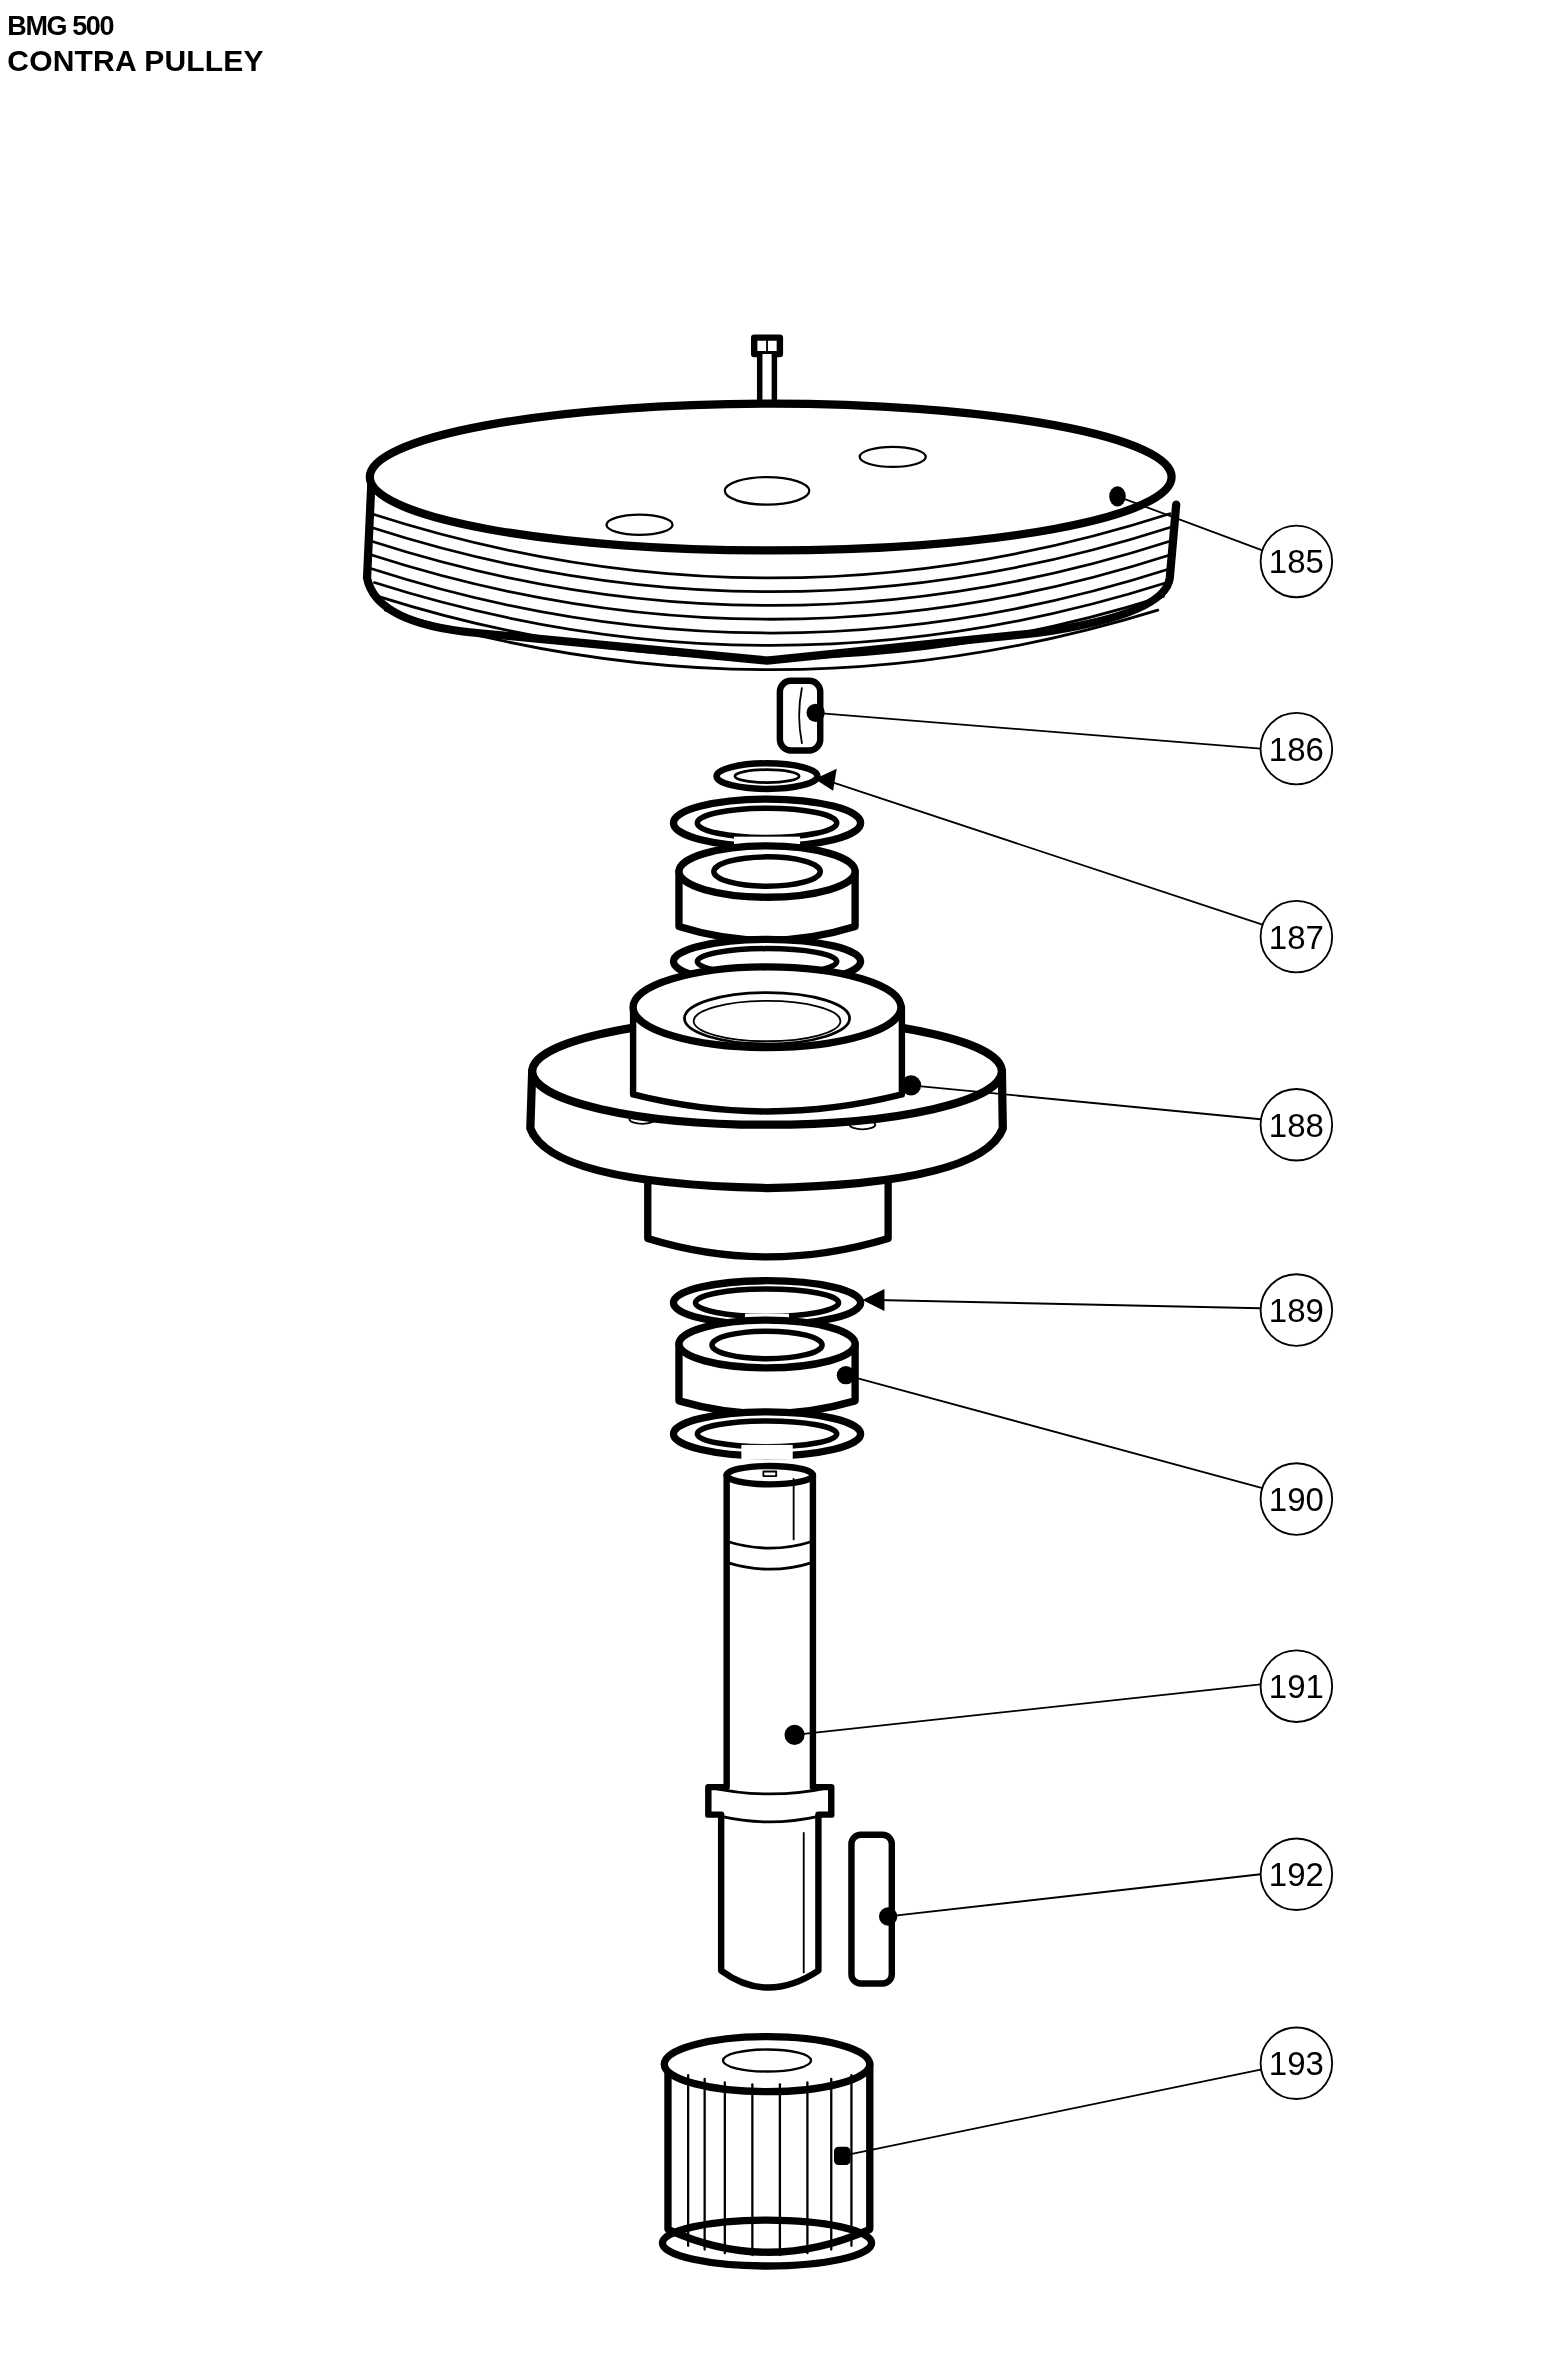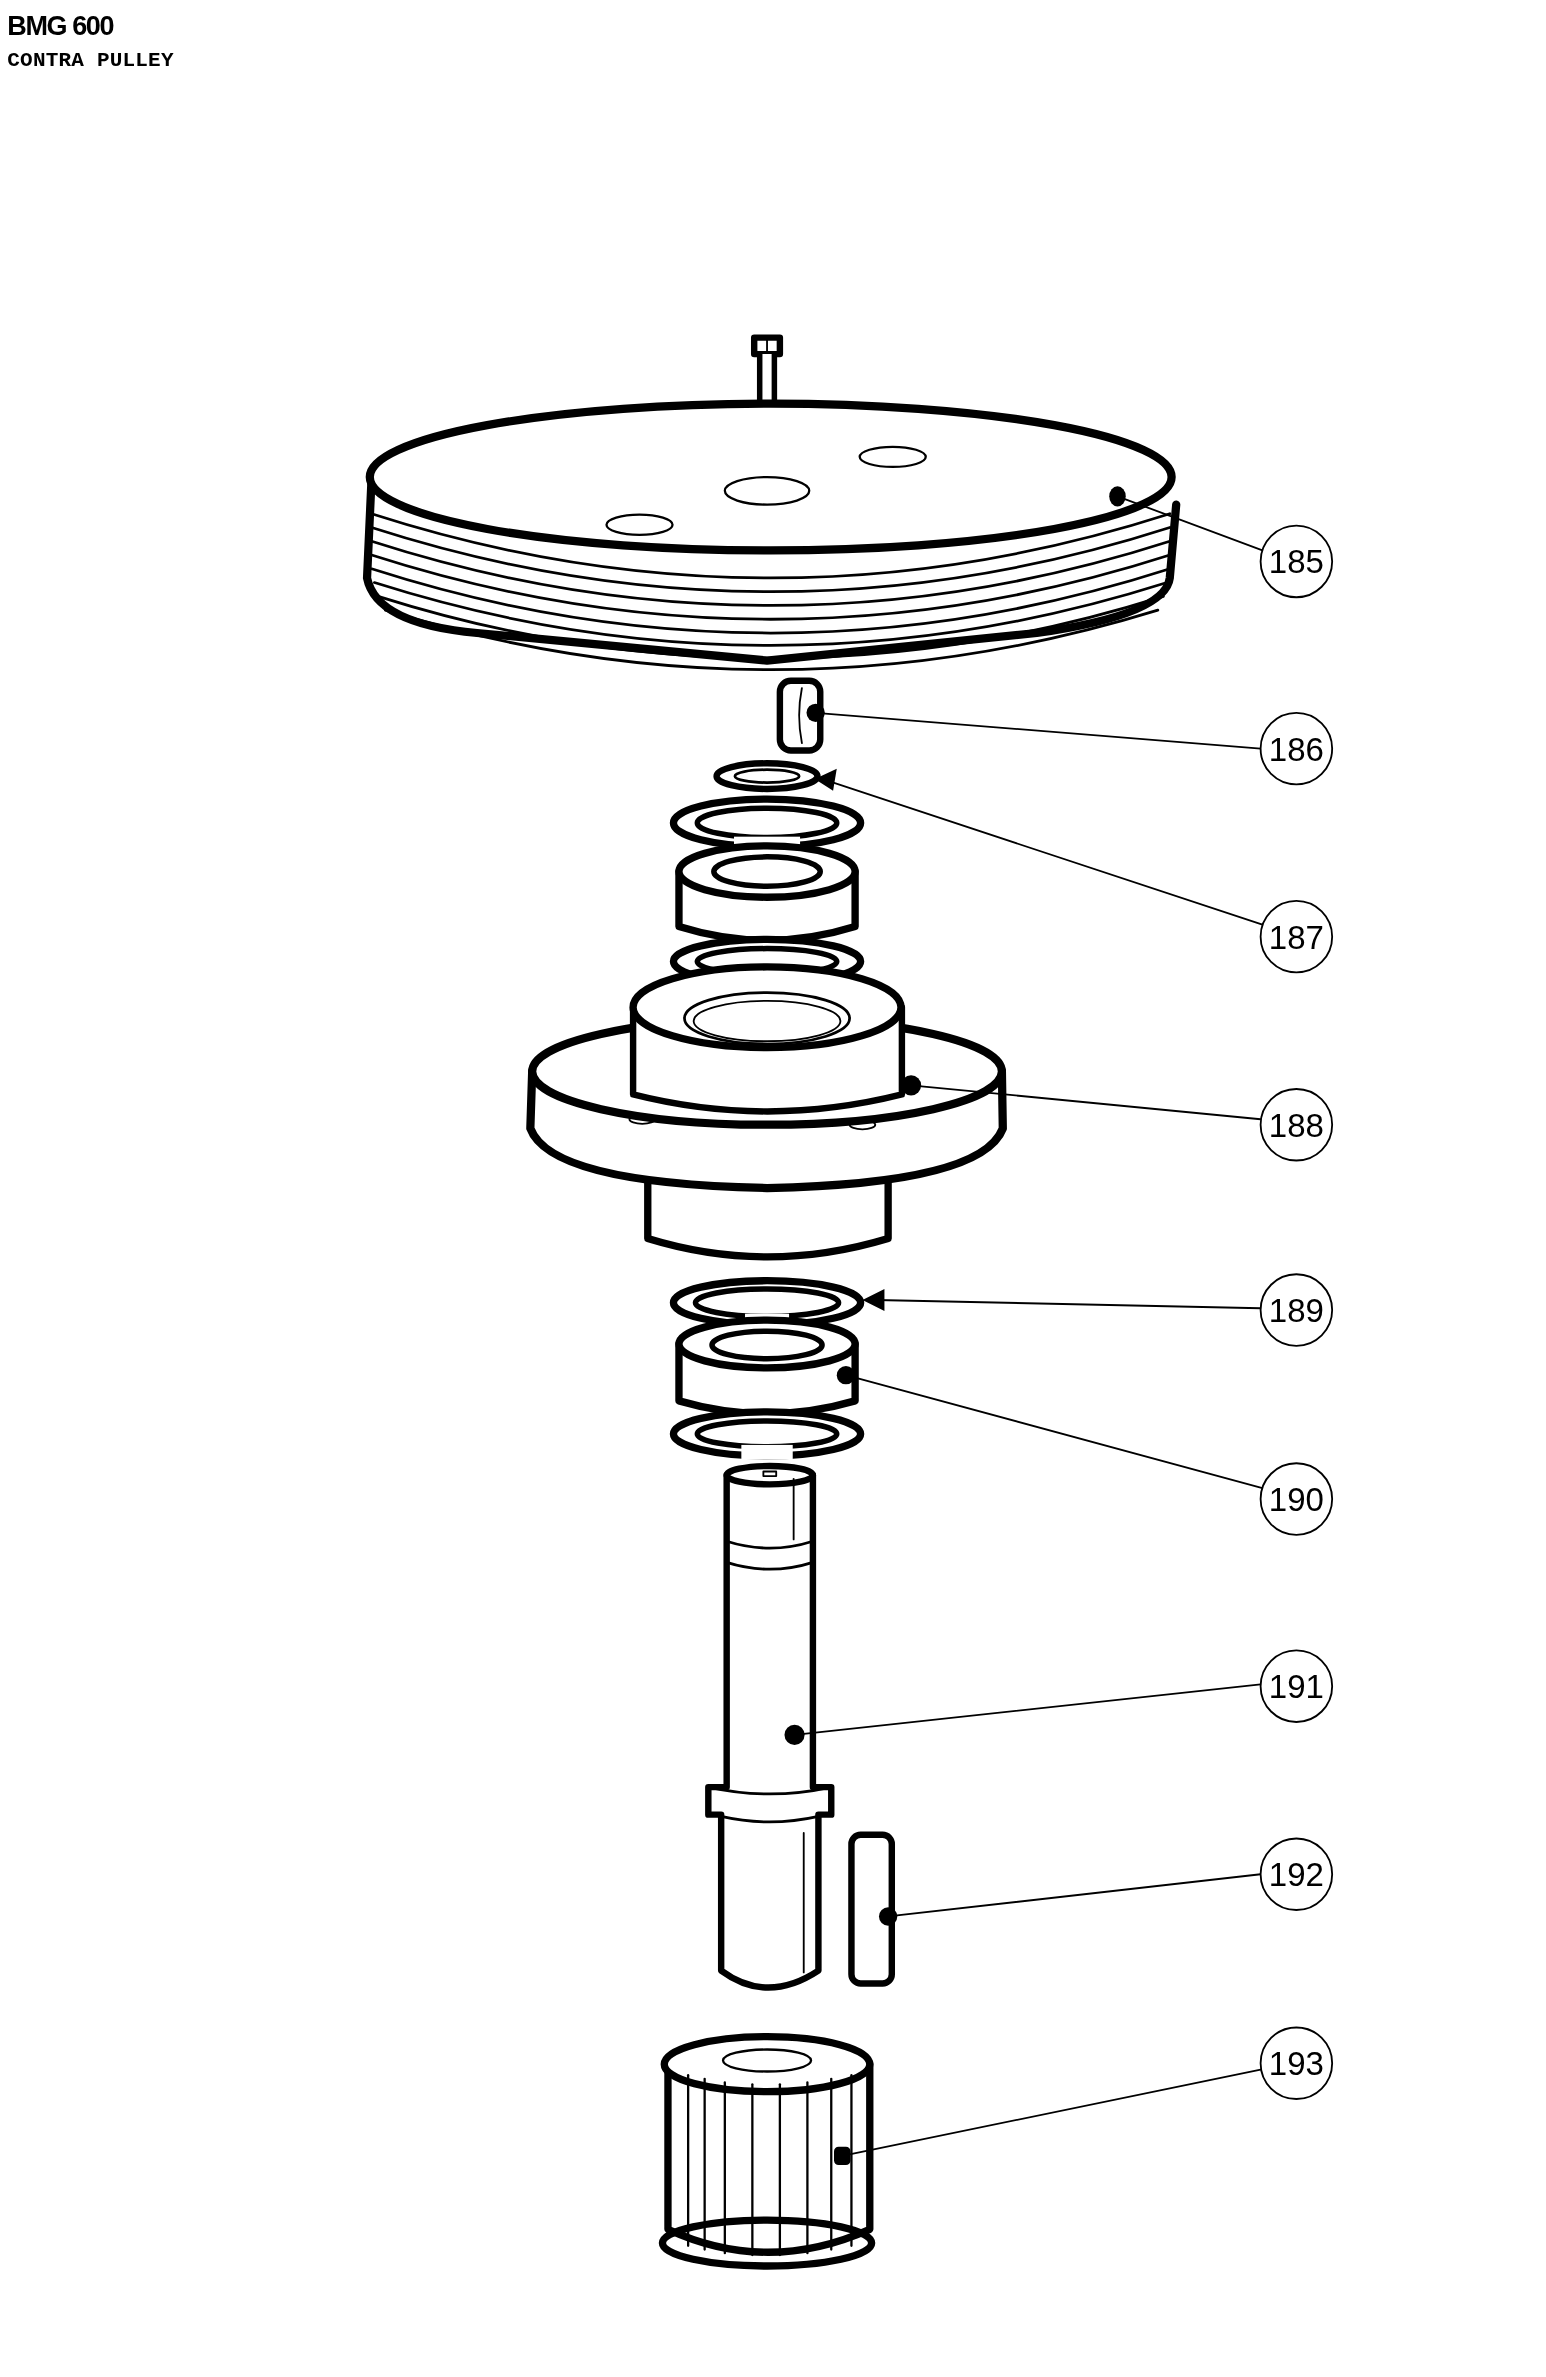--- a/index.html
+++ b/index.html
@@ -1,28 +1,28 @@
 <!DOCTYPE html>
 <html style="font-size:14.7px"><head>
 <meta charset="utf-8">
 <style>
   html, body { margin:0; padding:0; background:#ffffff; }
   body { width:1546px; height:2377px; position:relative; overflow:hidden;
          font-family:"Liberation Sans", sans-serif; color:#000; }
   .header { position:absolute; left:7.3px; top:11px; }
   .model { font-weight:bold; font-size:27px; letter-spacing:-1.4px; line-height:31px; }
-  .title { font-weight:bold; font-size:21px; line-height:37px; letter-spacing:0.2px;font-family:Liberation Mono, monospace; }
+  .title { font-weight:bold; font-size:30px; line-height:37px; letter-spacing:0.2px; }
   svg.diagram { position:absolute; left:0; top:0; }
   .bt { font-family:"Liberation Sans", sans-serif; font-size:36px; fill:#000; }
 </style>
 </head>
 <body>
 
 <div class="header">
-  <div class="model">BMG 600</div>
+  <div class="model">BMG 500</div>
   <div class="title">CONTRA PULLEY</div>
 </div>
 
 <svg class="diagram" width="1546" height="2377" viewBox="0 0 1685 2591" fill="none" stroke="#000" stroke-linejoin="round" stroke-linecap="round">
 
   <g>
     <path d="M822,368 h28 v18 h-28 z" stroke-width="7" fill="#fff"></path>
     <path d="M828,386 v70 h16 v-70" stroke-width="6" fill="#fff"></path>
     <line x1="836" y1="370" x2="836" y2="384" stroke-width="2"></line>
   </g>

